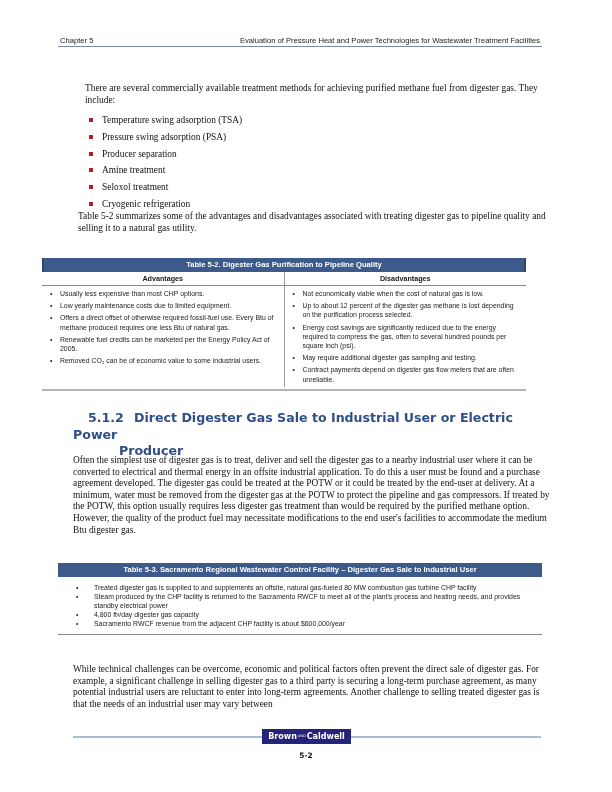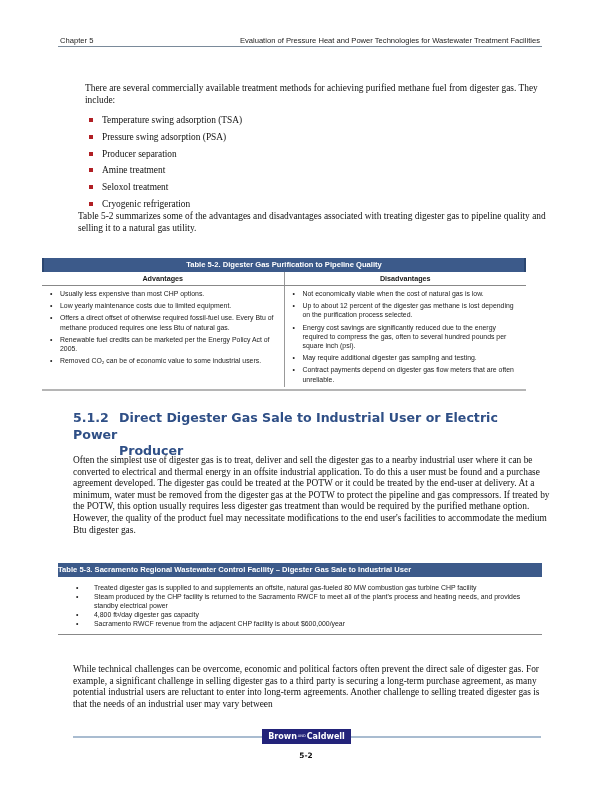--- a/index.html
+++ b/index.html
@@ -35,29 +35,29 @@
     .tbl2 .col { flex: 1; font-family: "Liberation Sans", sans-serif; font-size: 6.9px; line-height: 9.2px; color: #222; }
     .tbl2 .col:first-child { border-right: 1px solid #999; }
     .tbl2 ul { margin: 0; padding: 3px 6px 0 8px; list-style: none; }
     .tbl2 li { position: relative; padding-left: 10px; margin-bottom: 3px; }
     .tbl2 li .dot { position: absolute; left: 0; top: 0; }
 
     .section-heading {
       position: absolute; left: 73px; top: 410px; width: 470px;
       font-family: "DejaVu Sans", sans-serif; font-weight: bold; font-size: 12.6px; line-height: 16.5px; color: #2f4f86;
     }
-    .section-heading .num { display: inline-block; width: 46px; }
+    .section-heading .num { display: inline-block; width: 46px; margin-left: 15px; }
     .section-heading .title-line2 { padding-left: 46px; display: block; }
 
     .p-direct { position: absolute; left: 73px; top: 455px; width: 480px; }
 
     
     .tbl3 { position: absolute; left: 58px; top: 563px; width: 484px; }
     .tbl3 .cap {
-      background: #3c5a8a; color: #fff; height: 14px; line-height: 14px; 
+      background: #3c5a8a; color: #fff; height: 14px; line-height: 14px; text-align: center;
       font-family: "Liberation Sans", sans-serif; font-weight: bold; font-size: 7.6px;
     }
     .tbl3 ul { margin: 0; padding: 6px 0 6px 18px; list-style: none; border-bottom: 1px solid #888;
       font-family: "Liberation Sans", sans-serif; font-size: 6.9px; line-height: 9px; color: #222; }
     .tbl3 li { position: relative; padding-left: 18px; }
     .tbl3 li .dot { position: absolute; left: 0; top: 0; }
 
     .p-while { position: absolute; left: 73px; top: 664px; width: 480px; }
 
     .footer-rule { position: absolute; left: 73px; top: 736px; width: 468px; height: 2px; background: #a9bcd0; }

